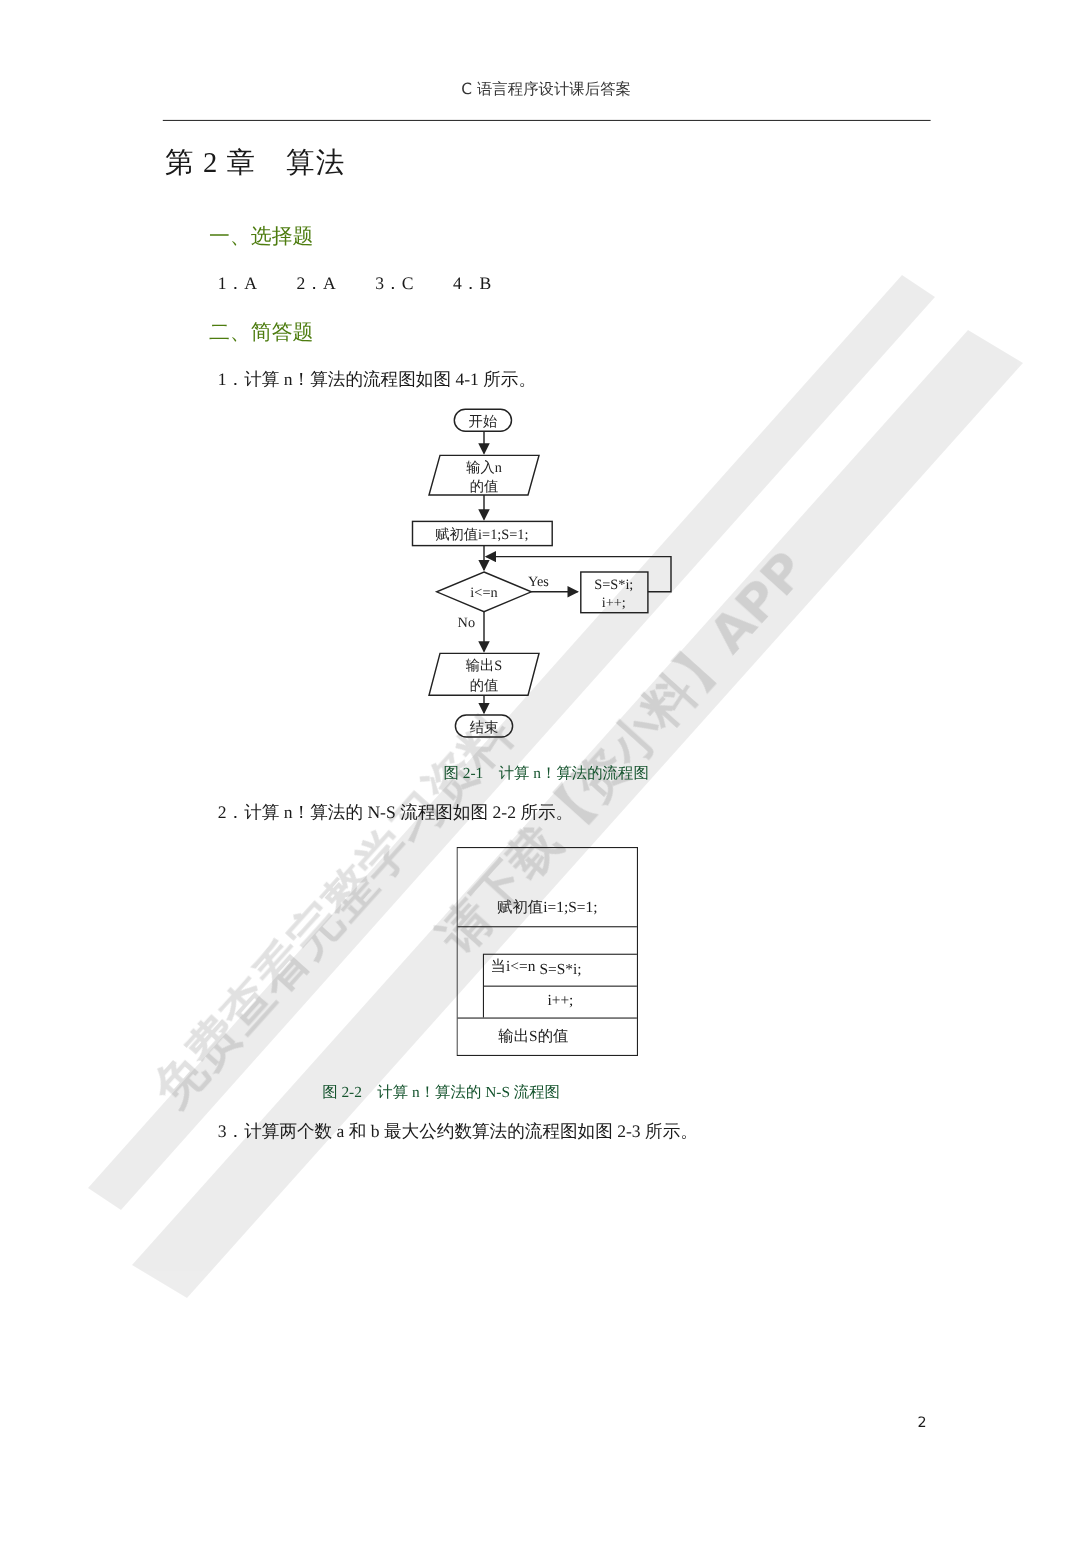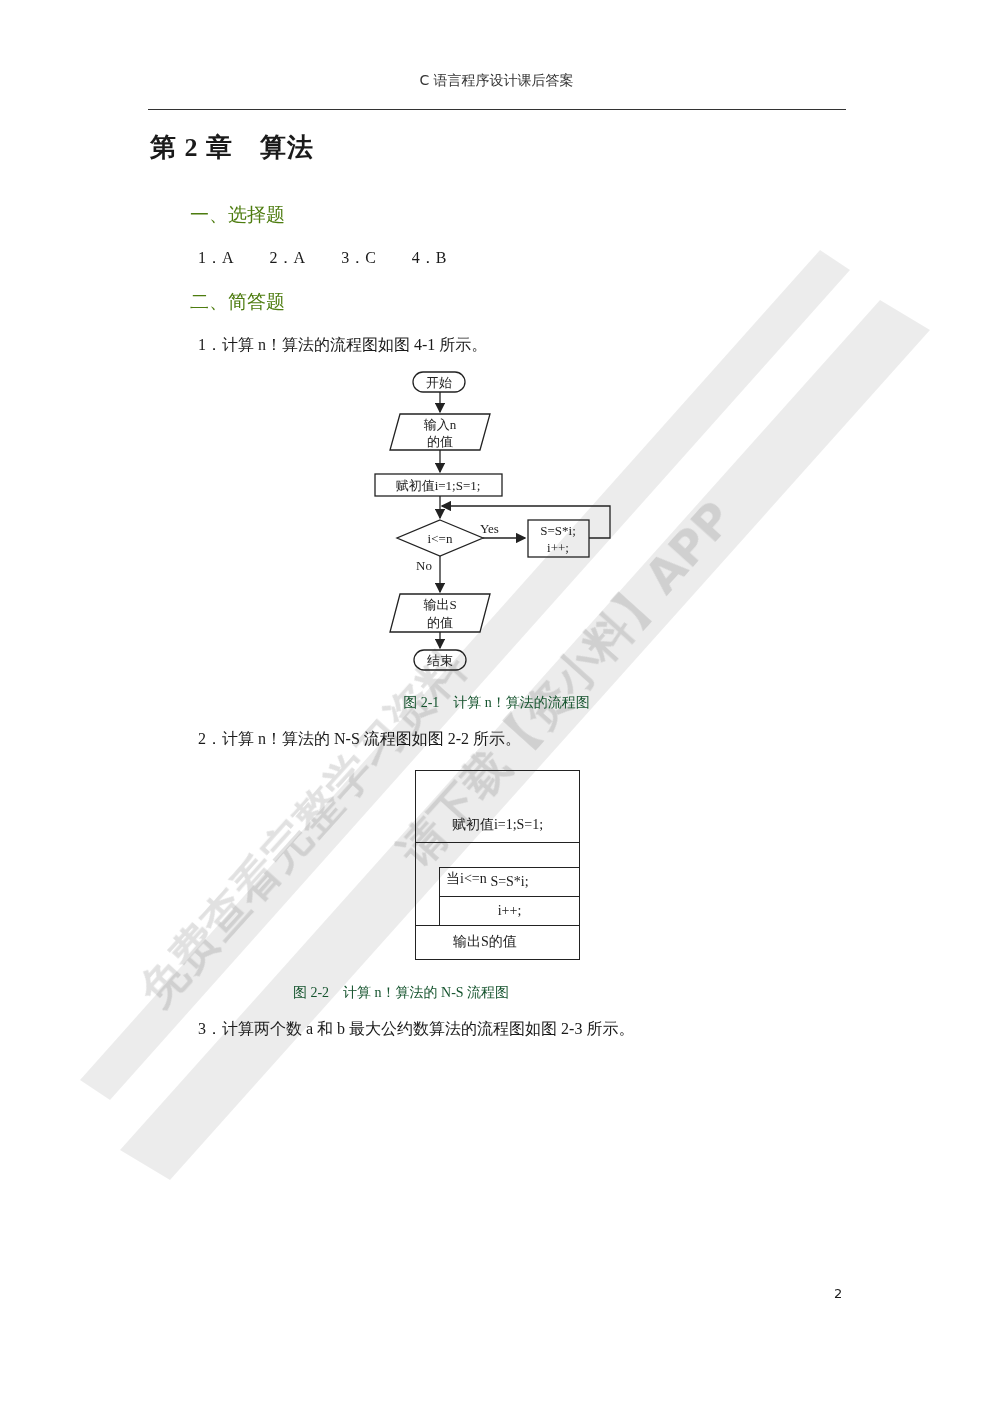--- a/index.html
+++ b/index.html
@@ -9,21 +9,21 @@
     font-family: "Liberation Serif", "DejaVu Serif", serif;
     color: #1a1a1a;
   }
   .abs { position: absolute; }
   .header-title {
     left: 0; width: 993px; top: 72px; text-align: center;
     font-family: "DejaVu Sans", "Liberation Sans", sans-serif;
     font-size: 14px; color: #333;
   }
   .header-rule { left: 148px; width: 698px; top: 109px; height: 0; border-top: 1.5px solid #333; }
-  .chapter-title { left: 150px; top: 130px; font-size: 26px; font-weight: bold; letter-spacing: 1px; }
+  .chapter-title { left: 150px; top: 130px; font-size: 26px; font-weight: normal; letter-spacing: 1px; }
   .section-head { font-size: 19px; color: #4d7c0f; font-family: "DejaVu Sans", "Liberation Sans", sans-serif; }
   .body-text { font-size: 16px; margin-left: 12px; }
   .answers span { display: inline-block; margin-right: 32px; }
   .caption { font-size: 14px; color: #14532d; text-align: center; }
 
   
   .fc { left: 370px; top: 368px; width: 250px; height: 310px; }
   .fc svg { width: 100%; height: 100%; overflow: visible; }
   .fc text { font-family: "Liberation Serif", serif; font-size: 13px; fill: #222; }
 

